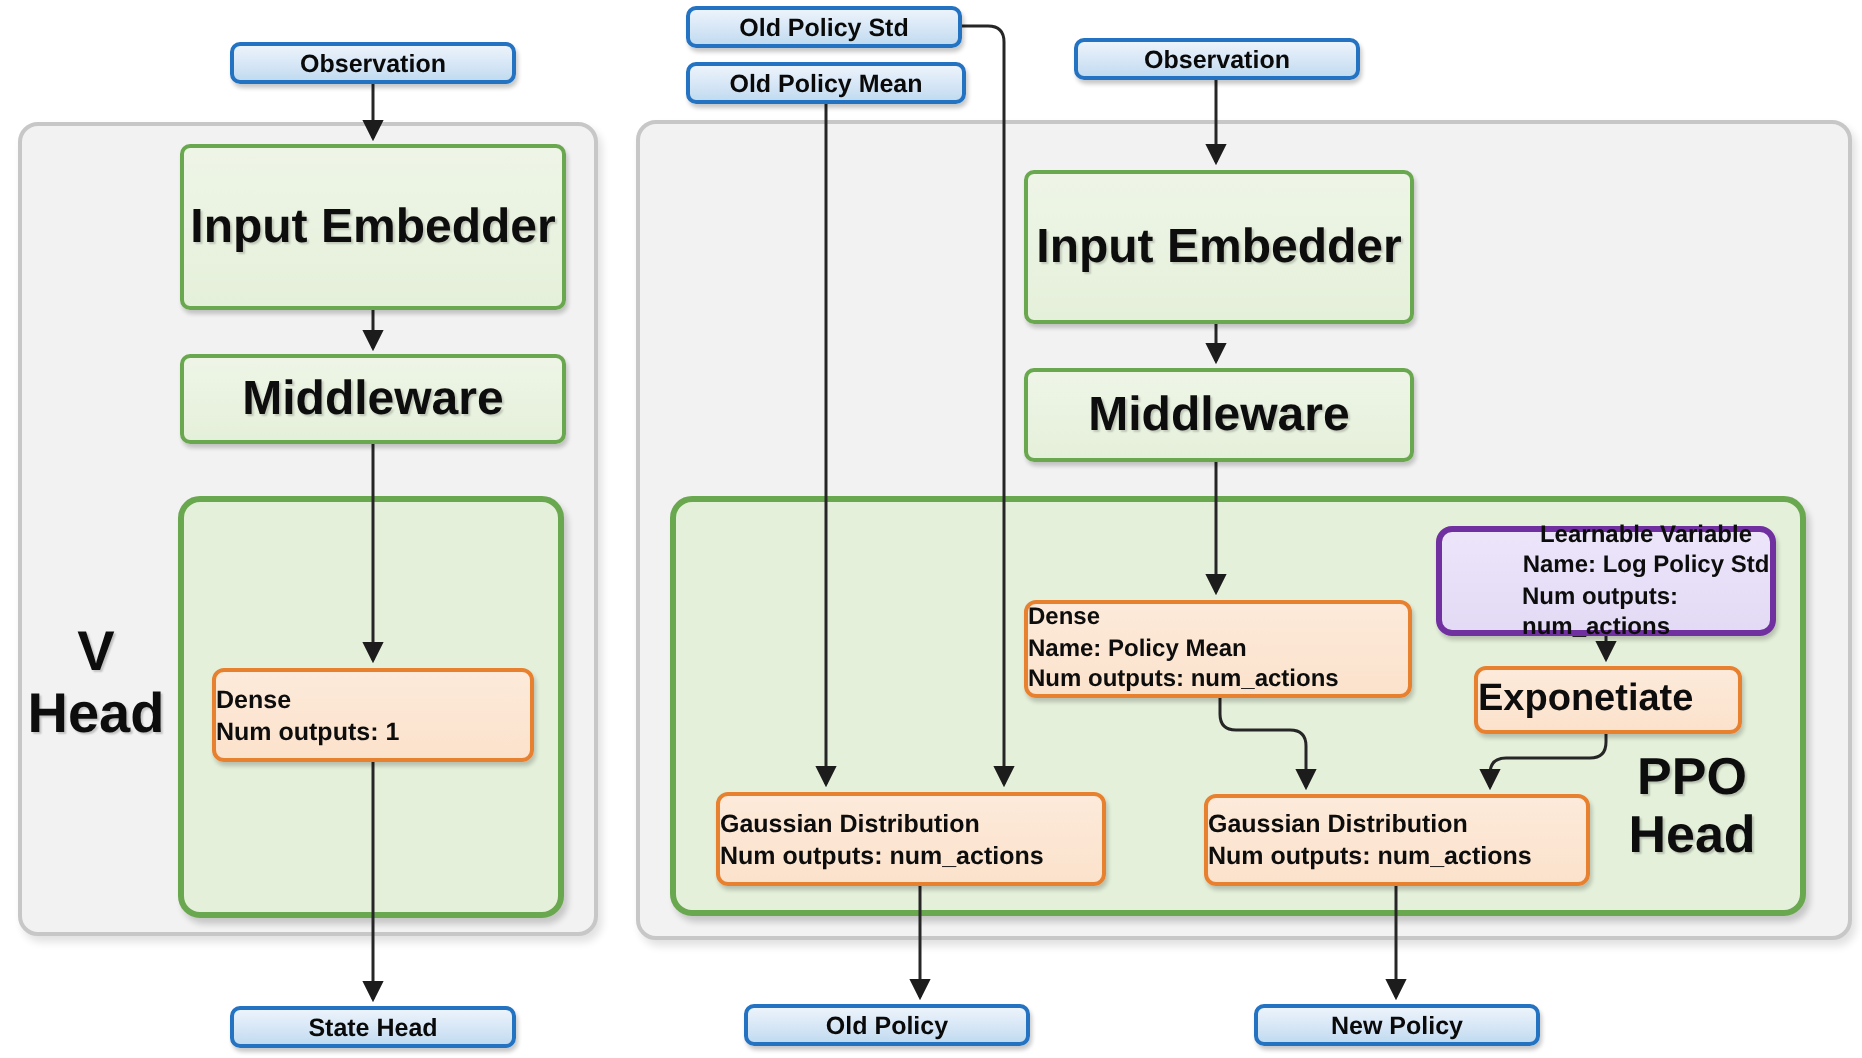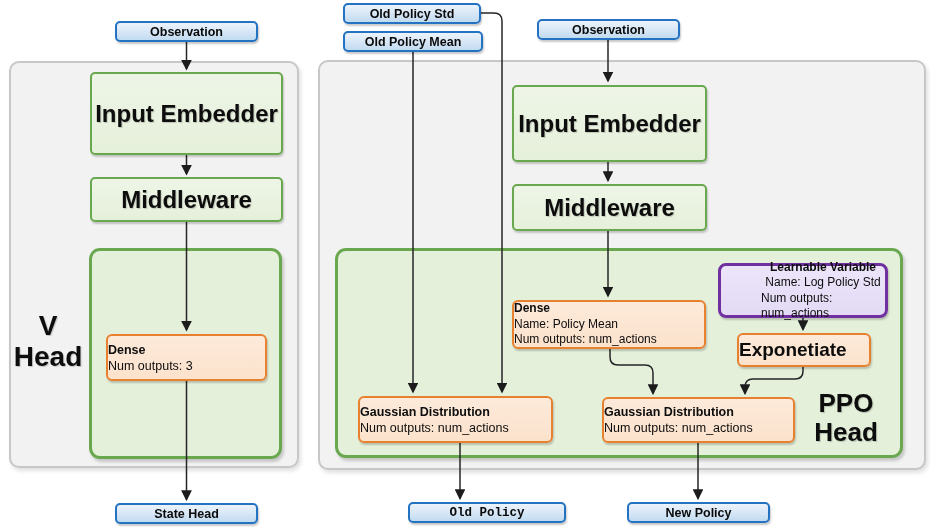--- a/index.html
+++ b/index.html
@@ -34,21 +34,21 @@
     display:flex;flex-direction:column;justify-content:center;
     color:#0d0d0d;box-shadow:1px 2px 2px rgba(0,0,0,0.2);
   }
   .purple-box{
     position:absolute;background:linear-gradient(180deg,#ece5fa 0%,#e3daf5 100%);
     border:3px solid #7030a0;border-radius:8px;box-sizing:border-box;z-index:5;
     display:flex;flex-direction:column;align-items:center;justify-content:center;
     color:#0d0d0d;box-shadow:1px 2px 2px rgba(0,0,0,0.2);
   }
   .node-title{font-weight:bold;font-size:12.5px;line-height:16px;}
-  .node-sub{font-weight:normal;font-size:12.5px;line-height:16px;}
+  .node-sub{font-weight:bold;font-size:12.5px;line-height:16px;}
   .tight .node-title,.tight .node-sub{line-height:15.5px;font-size:12px;}
   .head-label{
     position:absolute;z-index:3;text-align:center;font-weight:bold;color:#0d0d0d;
     line-height:1.1;text-shadow:1px 1px 1px rgba(0,0,0,0.2);
   }
   #connectors{position:absolute;left:0;top:0;z-index:4;}
   #connectors path{stroke:#262626;stroke-width:1.5;fill:none;}
 </style>
 </head>
 <body>
@@ -58,21 +58,21 @@
   <div class="panel" style="left:9px;top:61px;width:290px;height:407px;"></div>
   <div class="panel" style="left:318px;top:60px;width:608px;height:410px;"></div>
 
   <div class="green-container" style="left:89px;top:248px;width:193px;height:211px;"></div>
   <div class="green-container" style="left:335px;top:248px;width:568px;height:210px;"></div>
 
   <div class="head-label" style="left:12px;top:311px;width:72px;font-size:28px;">
     <div>V</div>
     <div>Head</div>
   </div>
-  <div class="head-label" style="left:804px;top:389px;width:84px;font-size:26px;">
+  <div class="head-label" style="left:804px;top:374px;width:84px;font-size:26px;">
     <div>PPO</div>
     <div>Head</div>
   </div>
 
   <svg id="connectors" width="931" height="529">
     <defs>
       <marker id="ah" viewBox="0 0 10 10" refX="8.5" refY="5" markerWidth="7.2" markerHeight="7.2" orient="auto">
         <path d="M0 0 L10 5 L0 10 z" style="fill:#1c1c1c;stroke:none;"></path>
       </marker>
     </defs>
@@ -99,21 +99,21 @@
   <div class="green-box" style="left:90px;top:72px;width:193px;height:83px;font-size:24px;">
     <span>Input Embedder</span>
   </div>
 
   <div class="green-box" style="left:90px;top:177px;width:193px;height:45px;font-size:24px;">
     <span>Middleware</span>
   </div>
 
   <div class="orange-box" style="left:106px;top:334px;width:161px;height:47px;">
     <div class="node-title">Dense</div>
-    <div class="node-sub">Num outputs: 3</div>
+    <div class="node-sub">Num outputs: 1</div>
   </div>
 
   <div class="io-box" style="left:115px;top:503px;width:143px;height:21px;">
     <span>State Head</span>
   </div>
 
   <div class="io-box" style="left:343px;top:3px;width:138px;height:21px;">
     <span>Old Policy Std</span>
   </div>
 
@@ -152,21 +152,21 @@
   <div class="orange-box" style="left:358px;top:396px;width:195px;height:47px;">
     <div class="node-title">Gaussian Distribution</div>
     <div class="node-sub">Num outputs: num_actions</div>
   </div>
 
   <div class="orange-box" style="left:602px;top:397px;width:193px;height:46px;">
     <div class="node-title">Gaussian Distribution</div>
     <div class="node-sub">Num outputs: num_actions</div>
   </div>
 
-  <div class="io-box" style="left:408px;top:502px;width:158px;height:21px;font-family:Liberation Mono, monospace;">
+  <div class="io-box" style="left:372px;top:502px;width:143px;height:21px;">
     <span>Old Policy</span>
   </div>
 
   <div class="io-box" style="left:627px;top:502px;width:143px;height:21px;">
     <span>New Policy</span>
   </div>
 
 </div>
 
 </body></html>

